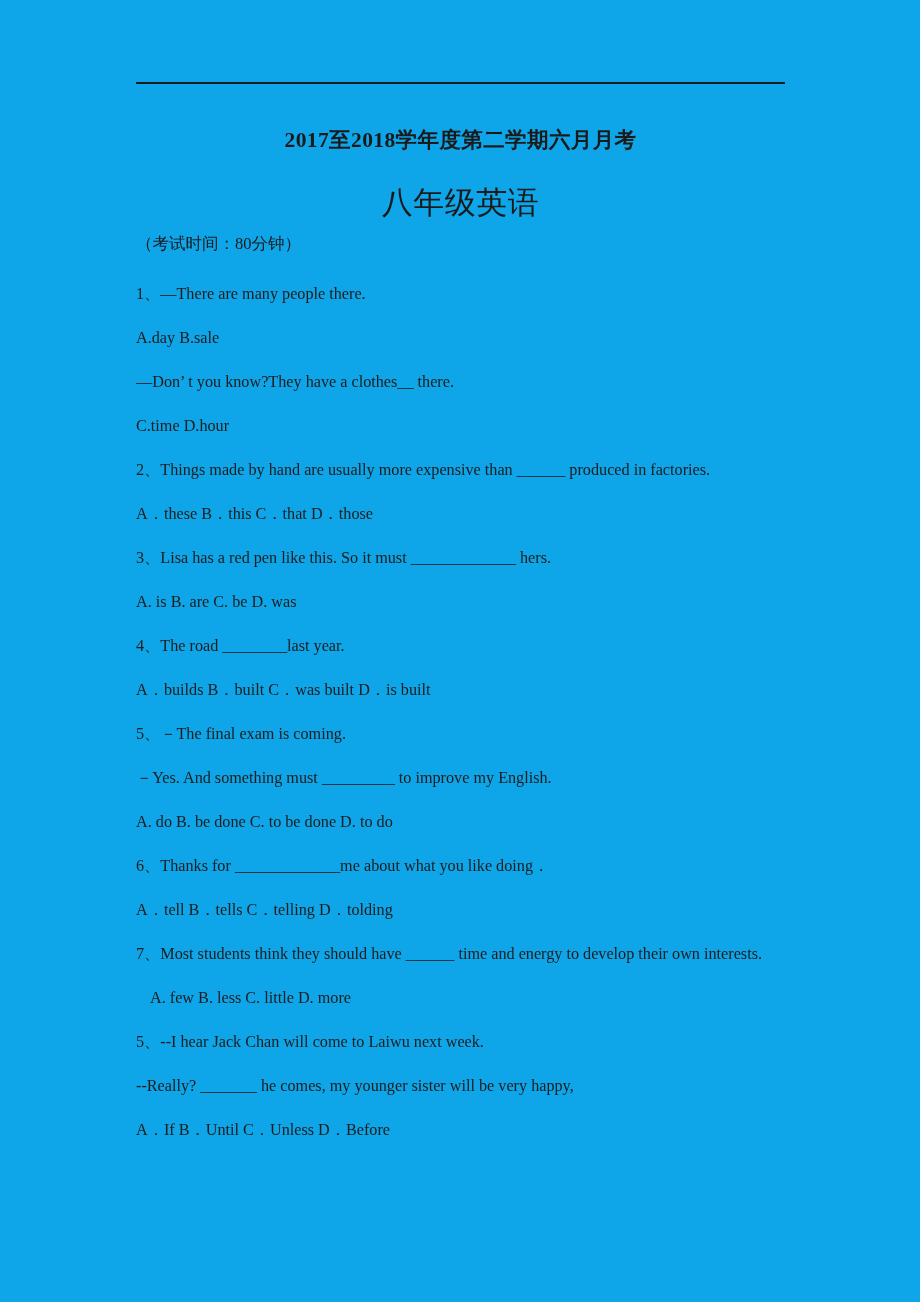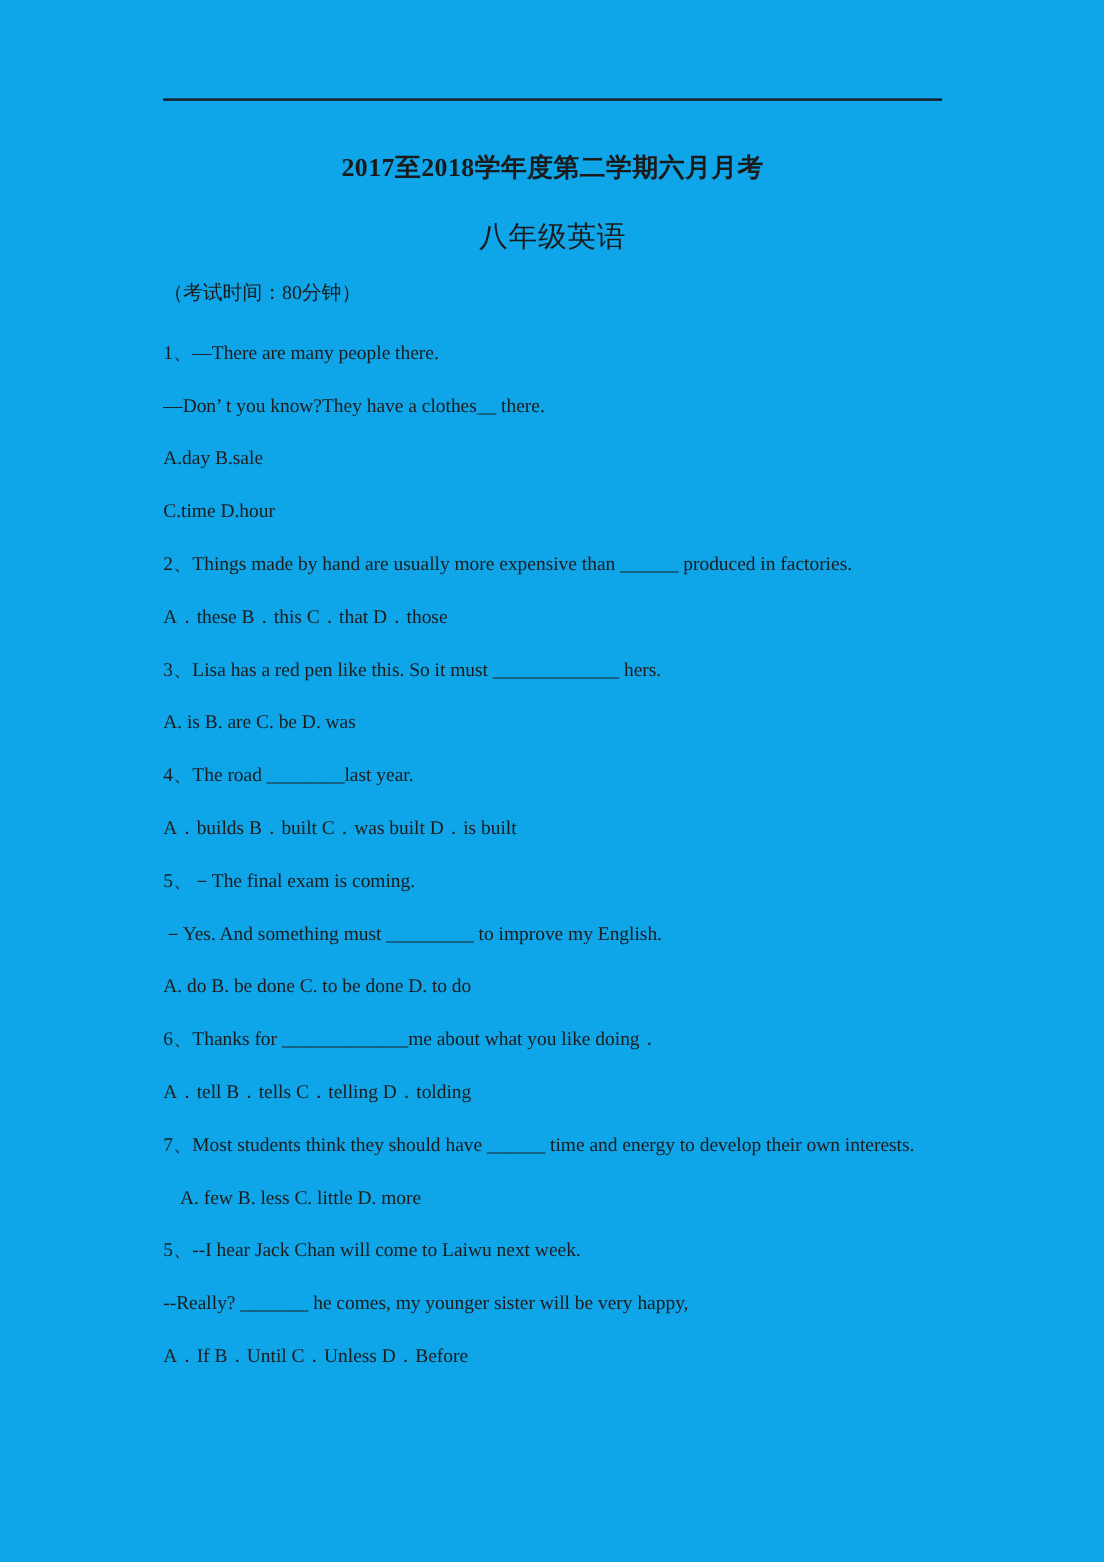--- a/index.html
+++ b/index.html
@@ -48,21 +48,21 @@
     letter-spacing: 0.4px;
     line-height: 1.2;
     white-space: nowrap;
   }
   .doc-subtitle {
     position: absolute;
     left: 136px;
     top: 184px;
     width: 649px;
     text-align: center;
-    font-size: 24px;
+    font-size: 31px;
     line-height: 1.2;
     letter-spacing: 0.5px;
   }
   .doc-meta {
     position: absolute;
     left: 136px;
     top: 234px;
     width: 649px;
     text-align: left;
     font-size: 16.5px;
@@ -96,22 +96,22 @@
   <div class="header-rule"></div>
 
   <div class="doc-title">2017至2018学年度第二学期六月月考</div>
 
   <div class="doc-subtitle">八年级英语</div>
 
   <div class="doc-meta">（考试时间：80分钟）</div>
 
   <div class="body-block">
       <div class="line">1、—There are many people there.</div>
+      <div class="line">A.day            B.sale</div>
       <div class="line">—Don’ t you know?They have a clothes__ there.</div>
-      <div class="line">A.day            B.sale</div>
       <div class="line">C.time          D.hour</div>
       <div class="line">2、Things made by hand are usually more expensive than ______ produced in factories.</div>
       <div class="line">A．these   B．this    C．that    D．those</div>
       <div class="line">3、Lisa has a red pen like this. So it must _____________ hers.</div>
       <div class="line">A. is    B. are    C. be      D. was</div>
       <div class="line">4、The road ________last year.</div>
       <div class="line">A．builds   B．built    C．was built     D．is built</div>
       <div class="line">5、－The final exam is coming.</div>
       <div class="line">－Yes. And something must _________ to improve my English.</div>
       <div class="line">A. do    B. be done     C. to be done     D. to do</div>

